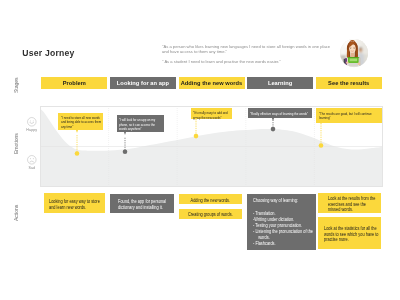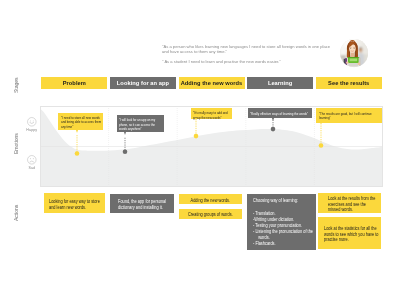--- a/index.html
+++ b/index.html
@@ -69,20 +69,21 @@
   .act.y{background:#fbd83c;}
   .act.y .atext{color:#1b1b1b;}
   .act.g{background:#6d6d6d;}
   .act.g .atext{color:#ffffff;}
 </style>
 </head>
 <body>
 
 <div class="page">
 
+  <div id="page-title">User Jorney</div>
 
   <div id="quotes">
     <div class="quote">"As a person who likes learning new languages I need to store all foreign words in one place and have access to them any time."</div>
     <div class="quote">" As a student I need to learn and practise the new words easier."</div>
   </div>
 
   <svg id="avatar" viewBox="0 0 100 100">
     <defs>
       <clipPath id="avclip">
           <circle cx="50" cy="50" r="50"></circle>

